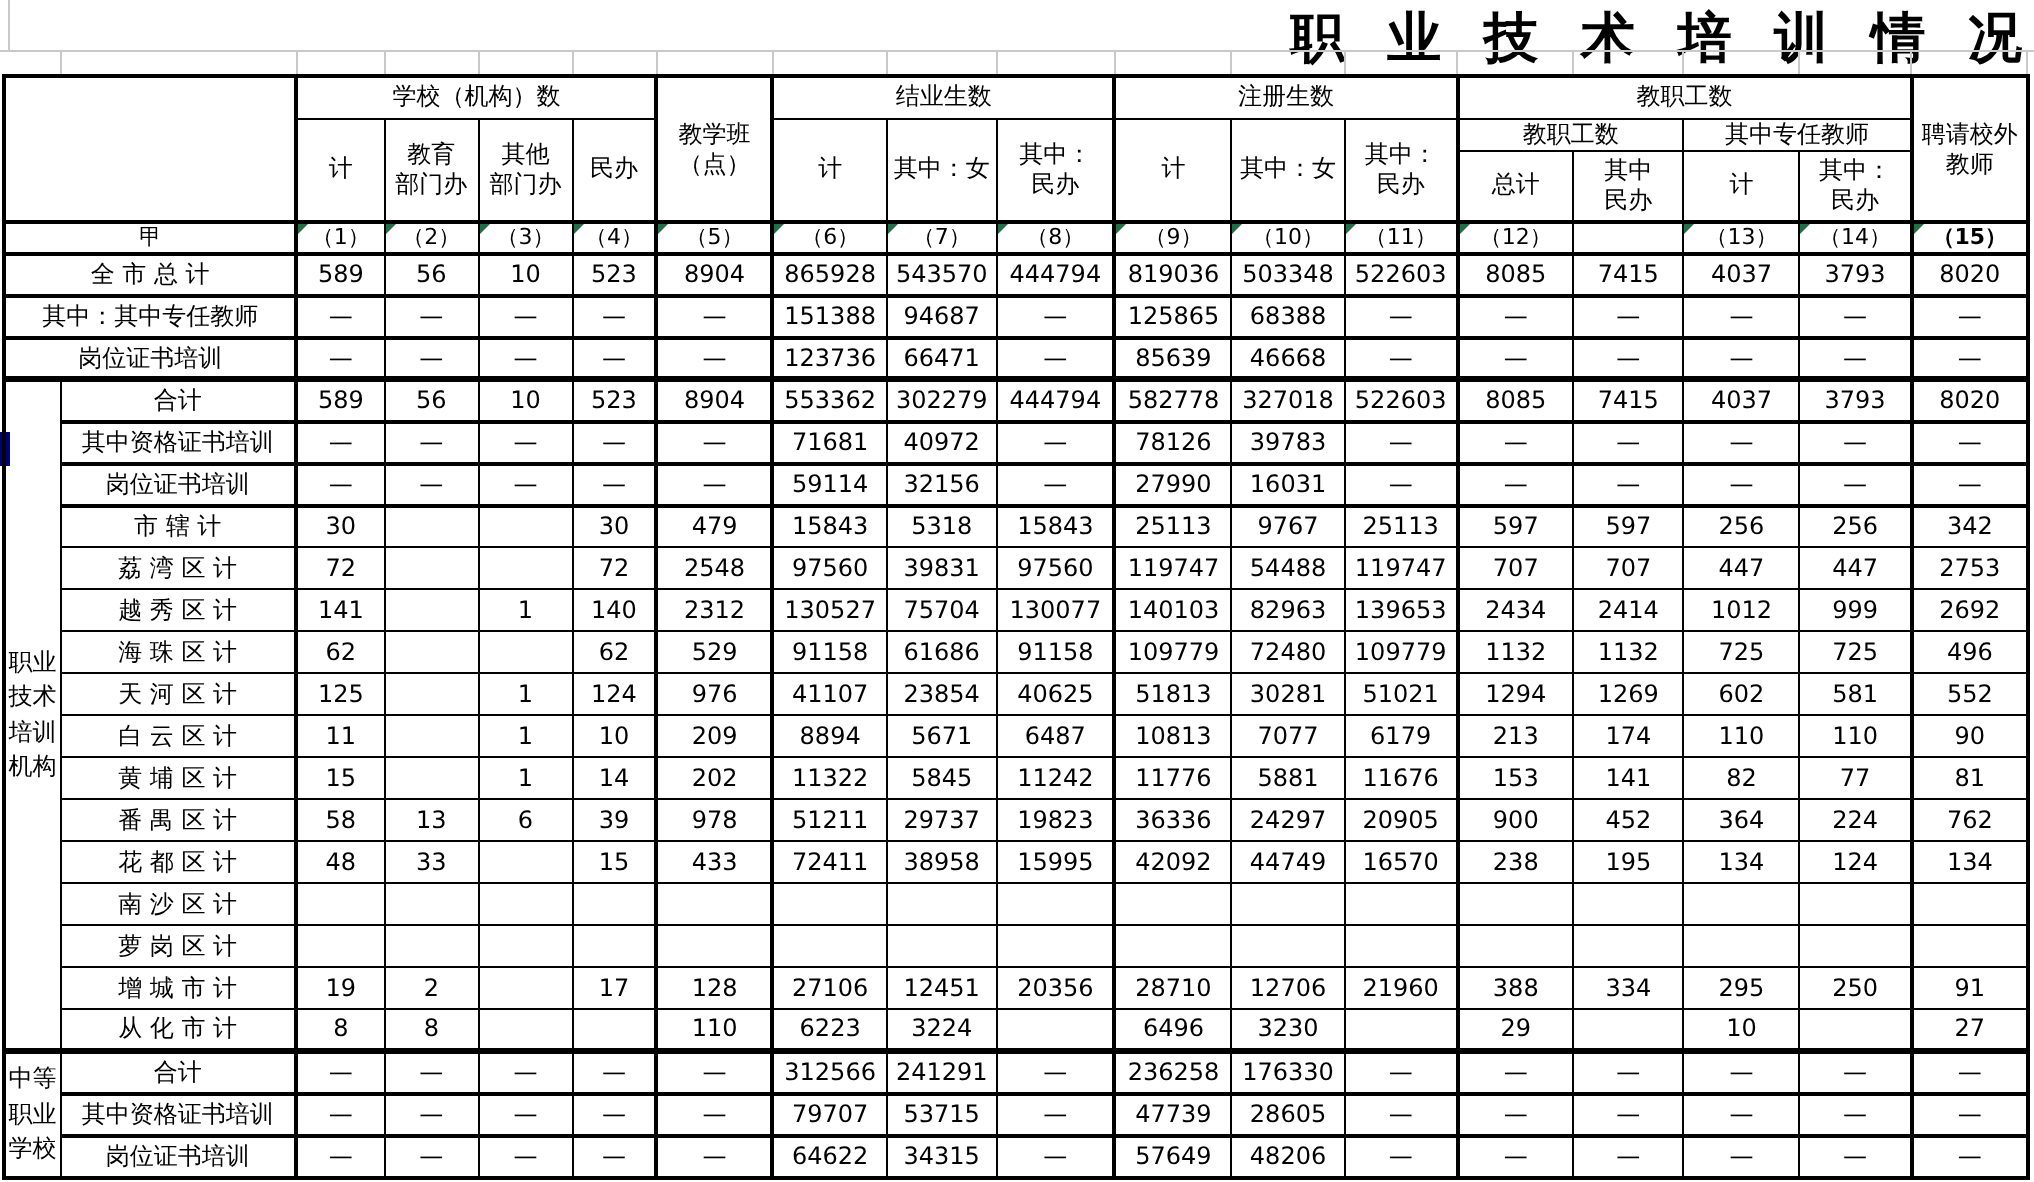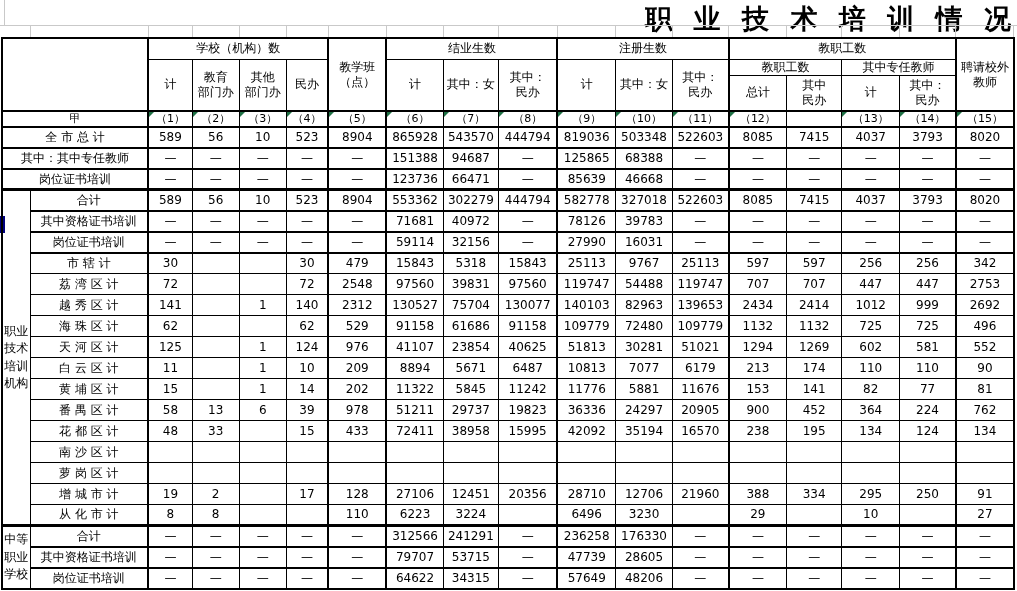--- a/index.html
+++ b/index.html
@@ -21,21 +21,21 @@
   .gr{border-right-width:2px !important}
   .bb2{border-bottom-width:2px !important}
   tr.top3 td{border-top-width:3px !important}
   tr.hb2 td{border-bottom-width:2px}
   tbody tr{height:21px}
   .vlabel{width:28px;padding:0;line-height:1.45;font-size:12px}
   .stub{white-space:nowrap}
   tr.jia td{font-size:11px;position:relative;border-bottom-width:2px}
   td .tri{position:absolute;left:0;top:0;width:0;height:0;
           border-top:5px solid #1e7145;border-right:5px solid transparent}
-  td.bold{font-weight:normal}
+  td.bold{font-weight:bold}
 </style>
 </head>
 <body>
 
 <div class="title">职 业 技 术 培 训 情 况</div>
 <div class="hline"></div>
 <div class="vline-left"></div>
 <div id="ticks">
     <div class="vtick" style="left: 30px;"></div>
     <div class="vtick" style="left: 148px;"></div>
@@ -409,21 +409,21 @@
         <td class="stub gr">花 都 区 计</td>
         <td>48</td>
         <td>33</td>
         <td></td>
         <td class="gr">15</td>
         <td class="gr">433</td>
         <td>72411</td>
         <td>38958</td>
         <td class="gr">15995</td>
         <td>42092</td>
-        <td>35194</td>
+        <td>44749</td>
         <td class="gr">16570</td>
         <td>238</td>
         <td>195</td>
         <td>134</td>
         <td class="gr">124</td>
         <td class="gr">134</td>
       </tr>
       <tr class="hb1">
         <td class="stub gr">南 沙 区 计</td>
         <td></td>

